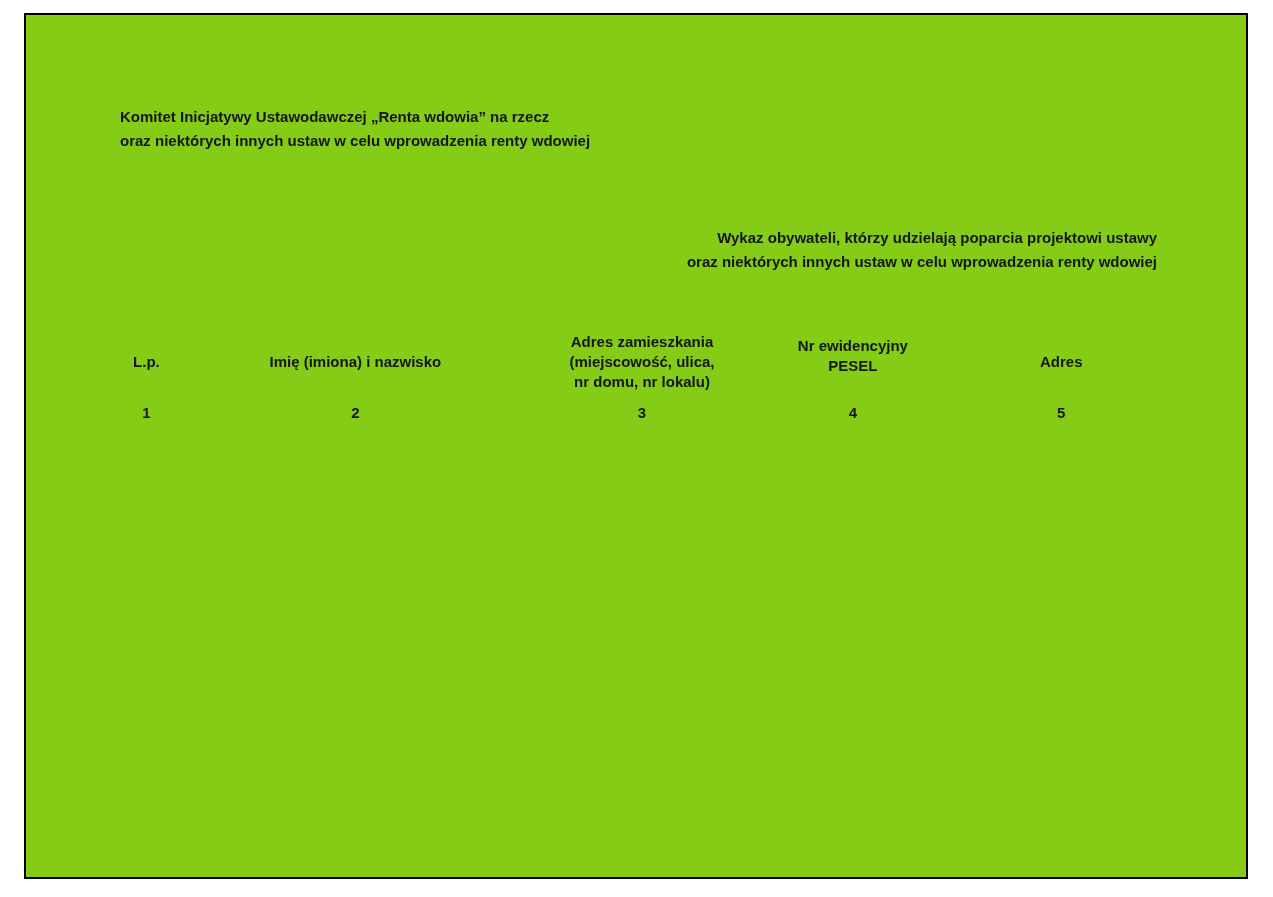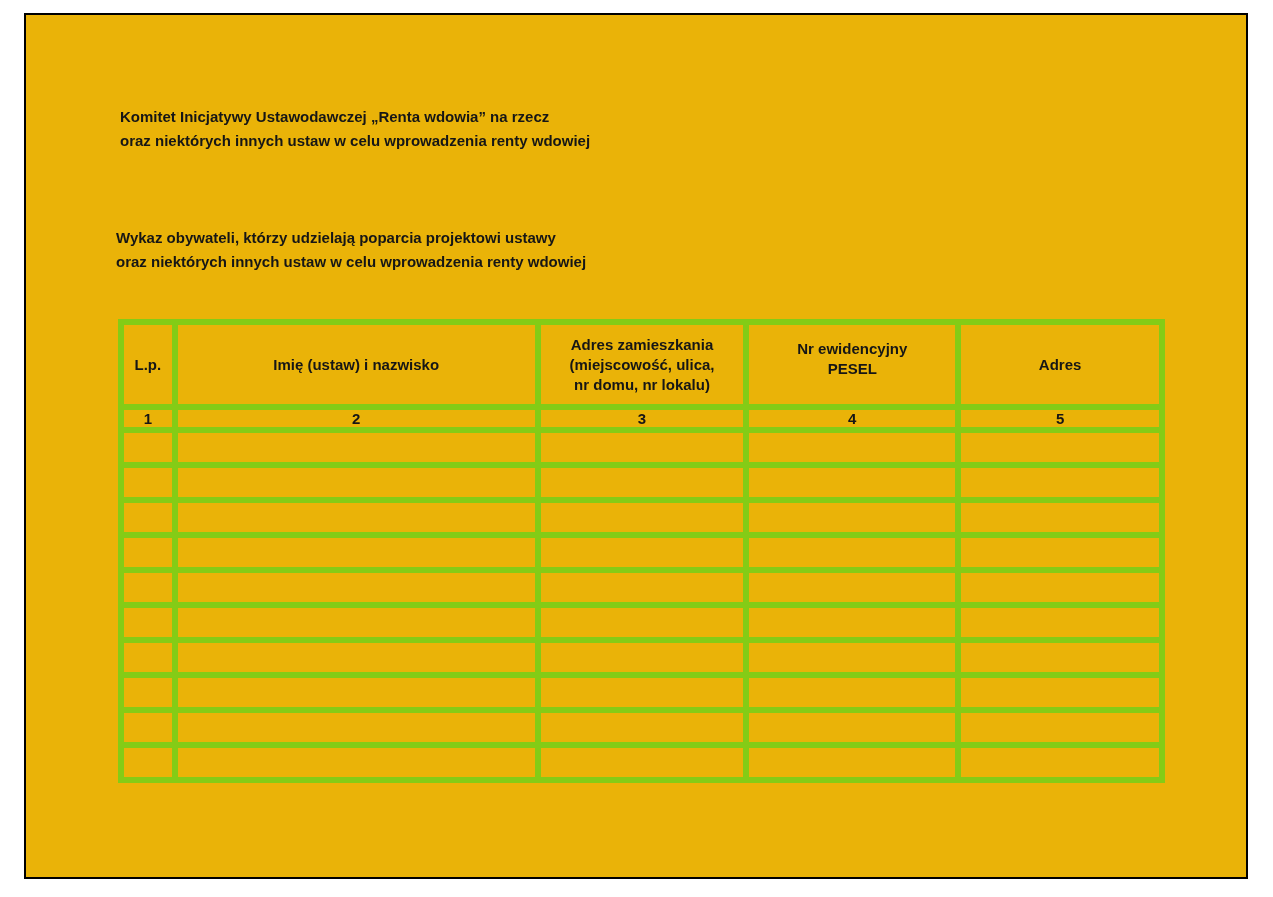--- a/index.html
+++ b/index.html
@@ -15,52 +15,52 @@
     color: #161616;
   }
   .frame {
     position: absolute;
     left: 24px;
     top: 13px;
     width: 1224px;
     height: 866px;
     border: 2px solid #000000;
     box-sizing: border-box;
-    background: #eab308;
+    background: #84cc16;
   }
   .committee {
     position: absolute;
     left: 94px;
     top: 90px;
     font-size: 15px;
     font-weight: bold;
     line-height: 24px;
     white-space: nowrap;
   }
   .doc-title {
     position: absolute;
-    left: 90px;
+    left: 84px;
     top: 211px;
     width: 1047px;
-    text-align: left;
+    text-align: right;
     font-size: 15px;
     font-weight: bold;
     line-height: 24px;
   }
   table.support-table {
     position: absolute;
     left: 92px;
     top: 304px;
     width: 1047px;
     border-collapse: collapse;
     table-layout: fixed;
   }
   table.support-table th,
   table.support-table td {
-    border: 6px solid #84cc16;
+    border: 3px solid #84cc16;
     padding: 0 4px;
     font-size: 15px;
     font-weight: bold;
     text-align: center;
     vertical-align: middle;
     white-space: pre-line;
     line-height: 20px;
   }
   tr.hdr th { height: 65px; }
   tr.hdr th.c4 {
@@ -94,21 +94,21 @@
     <colgroup>
       <col class="col1">
         <col class="col2">
         <col class="col3">
         <col class="col4">
         <col class="col5">
     </colgroup>
     <thead>
       <tr class="hdr">
         <th class="c1">L.p.</th>
-        <th class="c2">Imię (ustaw) i nazwisko</th>
+        <th class="c2">Imię (imiona) i nazwisko</th>
         <th class="c3">Adres zamieszkania
 (miejscowość, ulica,
 nr domu, nr lokalu)</th>
         <th class="c4">Nr ewidencyjny
 PESEL</th>
         <th class="c5">Adres</th>
       </tr>
       <tr class="numrow">
         <th>1</th>
         <th>2</th>

